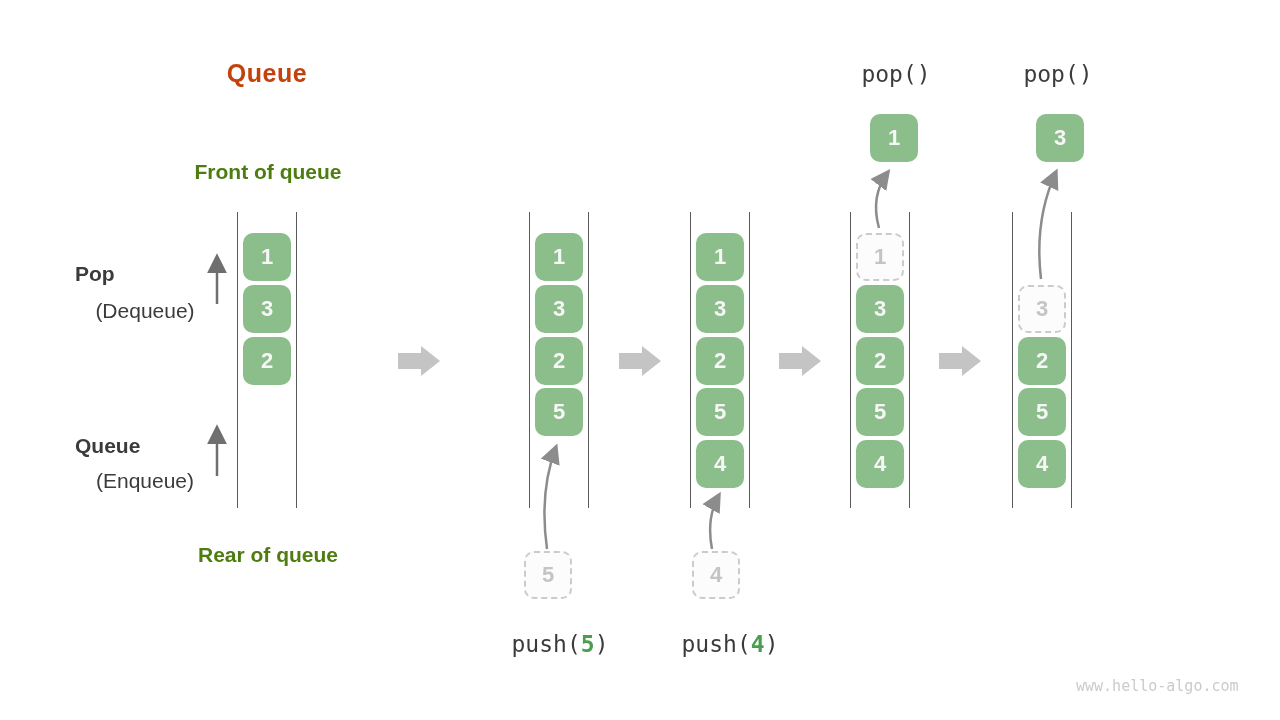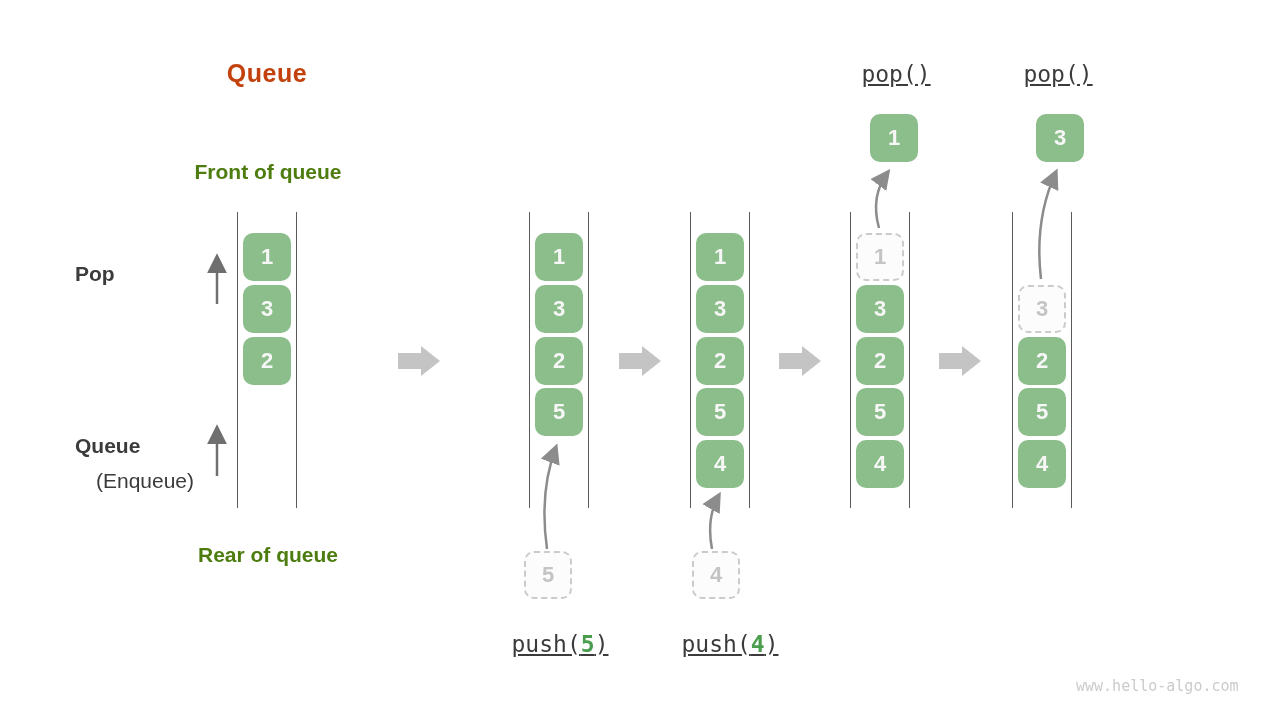--- a/index.html
+++ b/index.html
@@ -47,21 +47,21 @@
   .qbox.dashed{
     background:#FCFCFC;border:2px dashed #CBCBCB;color:#C4C4C4;
   }
   .popped1{left:870px;top:114px;}
   .popped2{left:1036px;top:114px;}
   .in1{left:524px;top:551px;}
   .in2{left:692px;top:551px;}
 
   .op-label{
     position:absolute;width:140px;text-align:center;
-    font-family:"DejaVu Sans Mono",monospace;font-size:23px;color:#3B3B3B;text-decoration:underline;
+    font-family:"DejaVu Sans Mono",monospace;font-size:23px;color:#3B3B3B;
   }
   .pop-op1{left:826px;top:61px;}
   .pop-op2{left:988px;top:61px;}
   .push-op1{left:490px;top:631px;}
   .push-op2{left:660px;top:631px;}
   .op-label .green{color:#4A9E4E;font-weight:bold;}
 
   .arrows{
     position:absolute;left:0;top:0;width:1280px;height:720px;
     pointer-events:none;
@@ -75,20 +75,21 @@
 <body>
 
 <div class="canvas">
 
   <div class="title">Queue</div>
 
   <div class="lbl front">Front of queue</div>
   <div class="lbl rear">Rear of queue</div>
 
   <div class="side-main pop-main">Pop</div>
+  <div class="side-sub pop-sub">(Dequeue)</div>
   <div class="side-main push-main">Queue</div>
   <div class="side-sub push-sub">(Enqueue)</div>
 
   <div class="queue-col col1"></div>
   <div class="queue-col col2"></div>
   <div class="queue-col col3"></div>
   <div class="queue-col col4"></div>
   <div class="queue-col col5"></div>
 
   <div class="qbox c1 p0">1</div>

